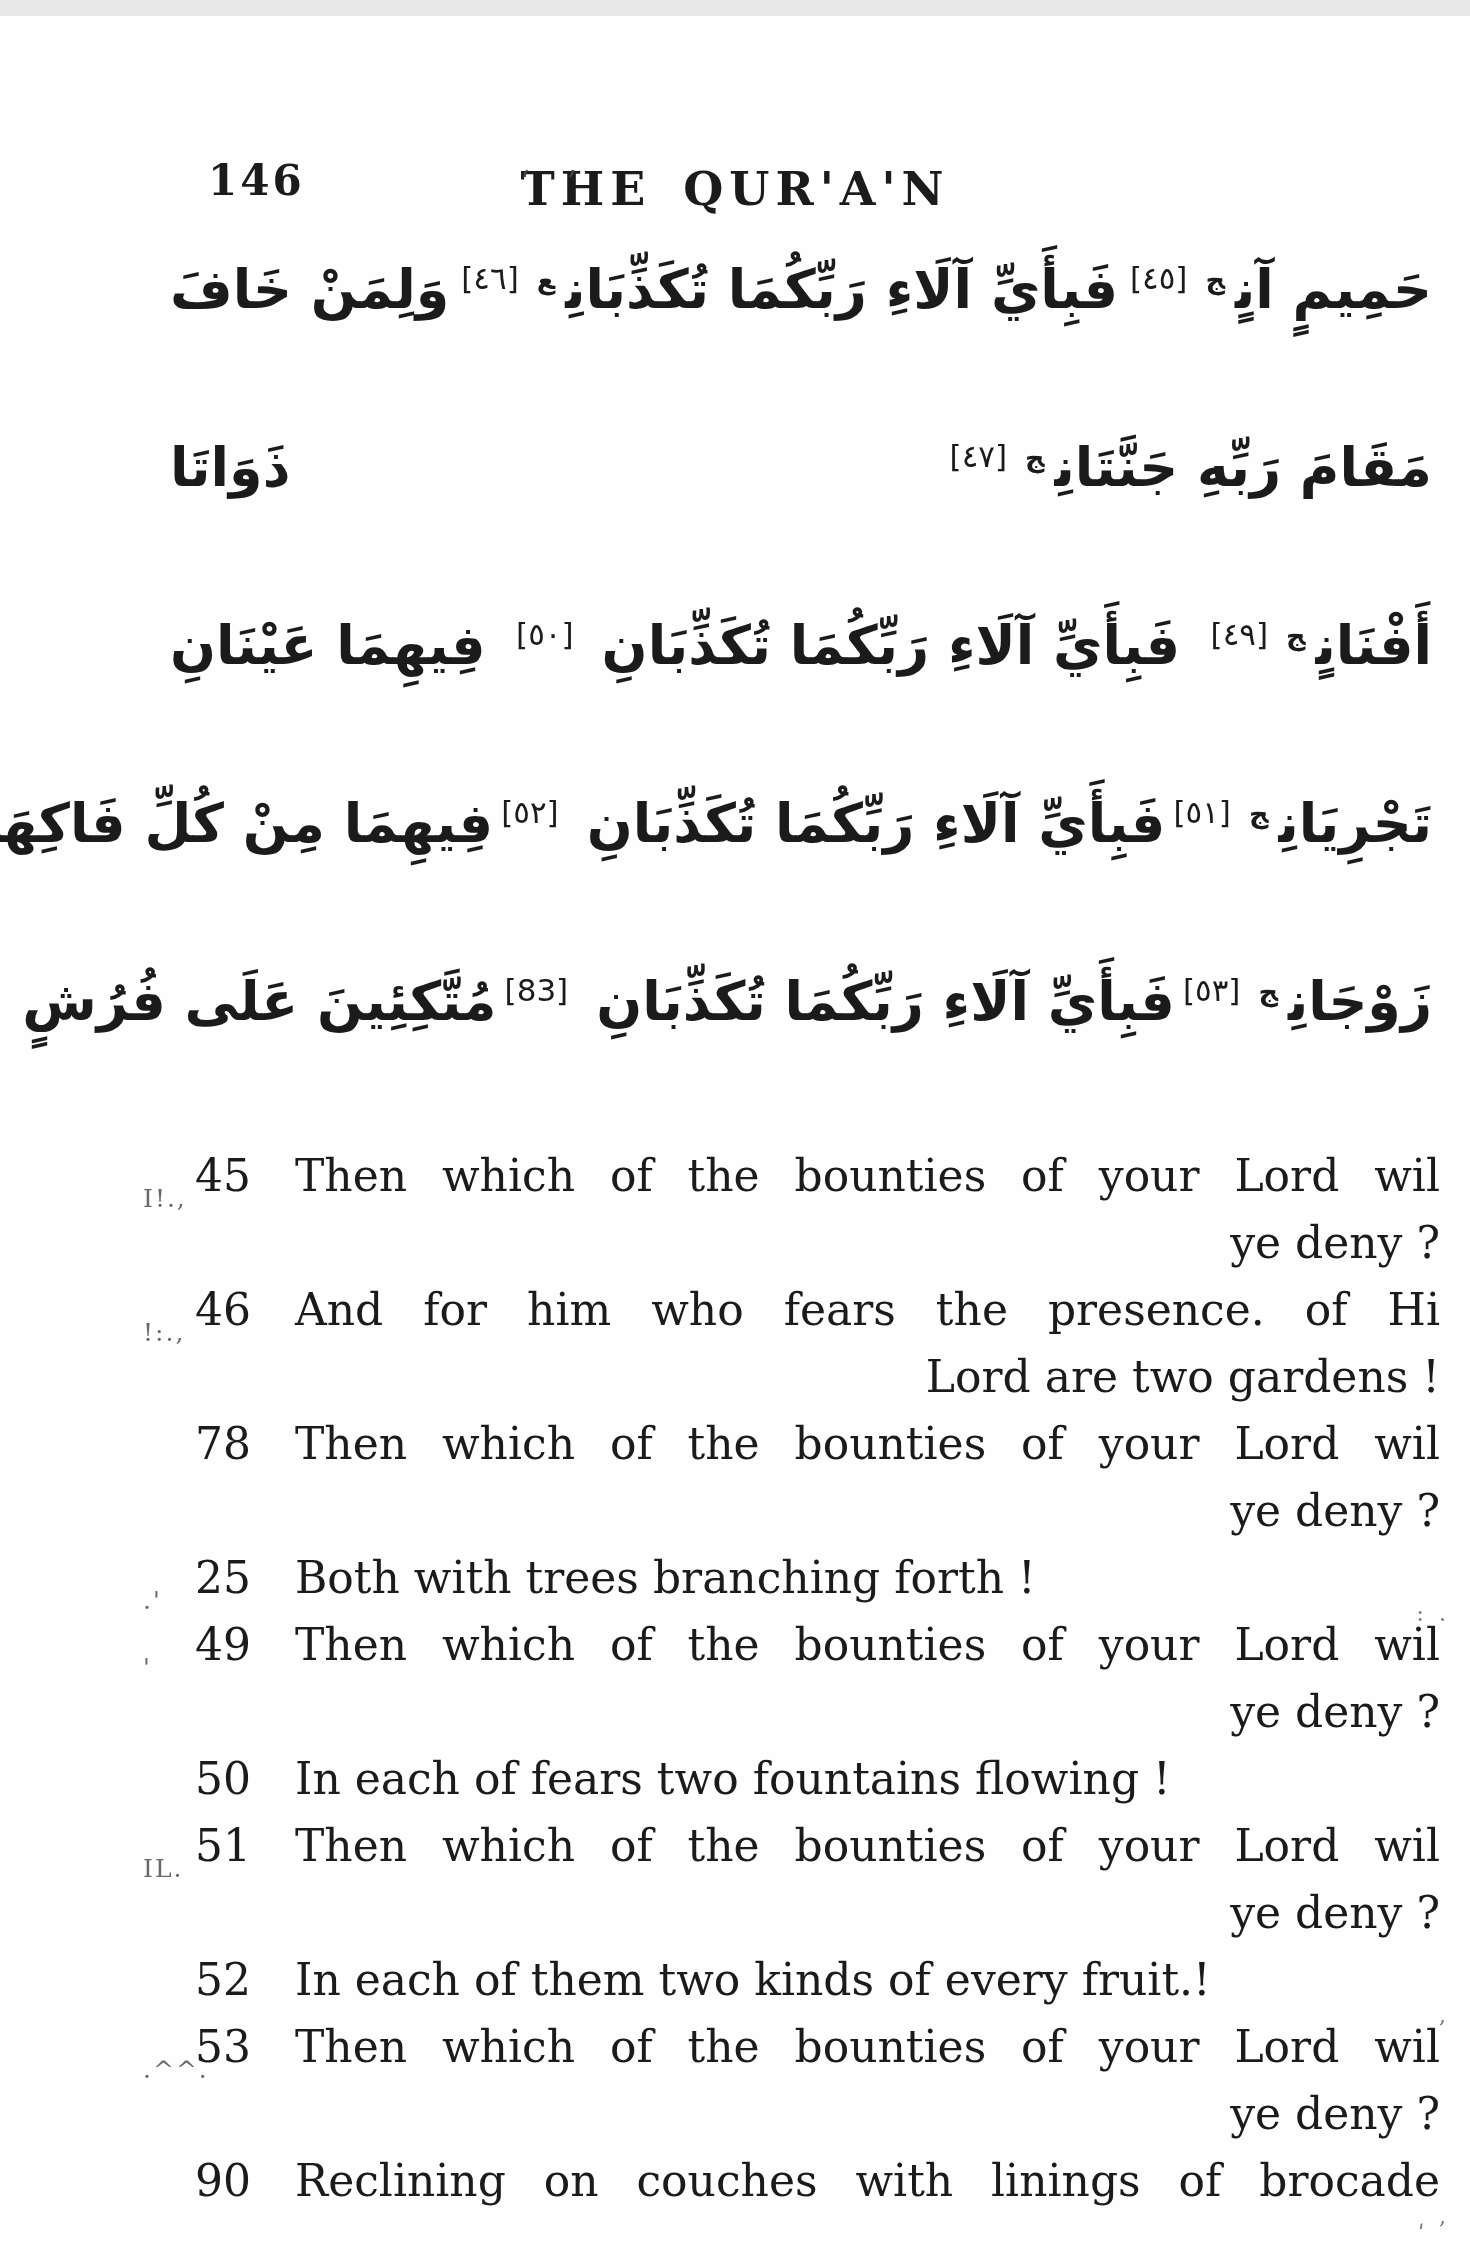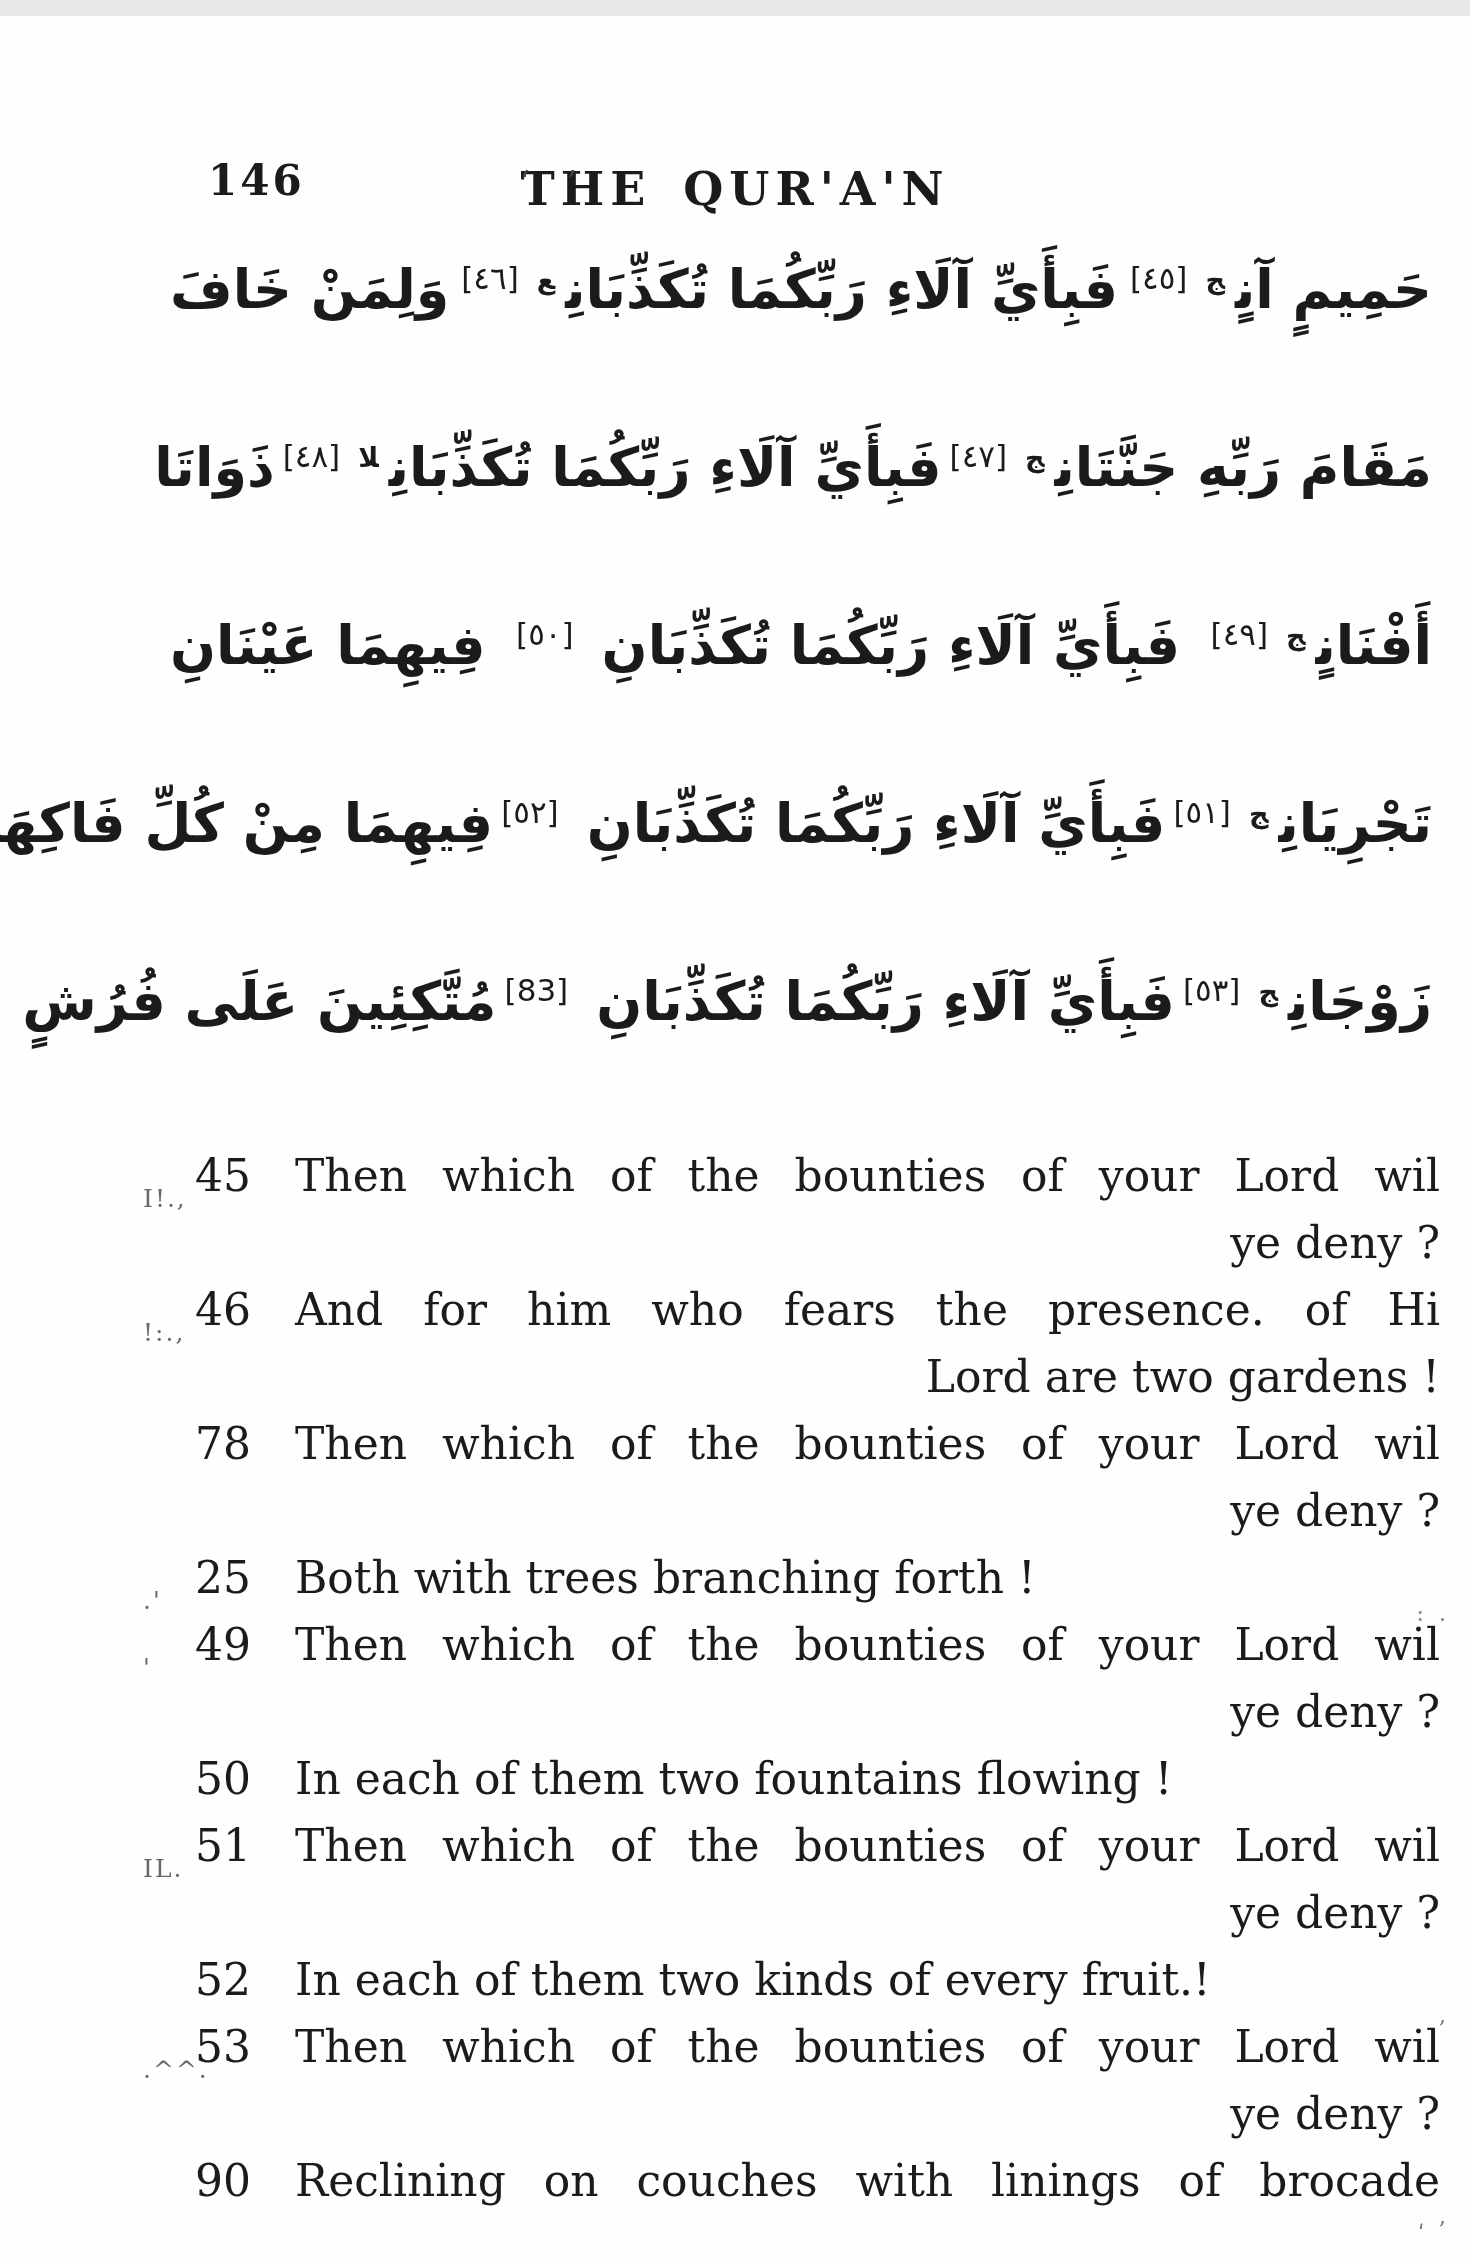--- a/index.html
+++ b/index.html
@@ -71,21 +71,20 @@
   <section class="arabic" dir="rtl">
 
     <div class="aline">
       <span class="aseg"><span>حَمِيمٍ آنٍ</span><span class="waqf">ج</span><span class="anum">[٤٥]</span></span>
       <span class="aseg"><span>فَبِأَيِّ آلَاءِ رَبِّكُمَا تُكَذِّبَانِ</span><span class="waqf">ع</span><span class="anum">[٤٦]</span></span>
       <span class="aseg">وَلِمَنْ خَافَ</span>
     </div>
 
     <div class="aline">
       <span class="aseg"><span>مَقَامَ رَبِّهِ جَنَّتَانِ</span><span class="waqf">ج</span><span class="anum">[٤٧]</span></span>
-      <span class="aseg"><span>فَبِأَيِّ آلَاءِ رَبِّكُمَا تُكَذِّبَانِ</span><span class="waqf">لا</span><span class="anum">[٤٨]</span></span>
       <span class="aseg">ذَوَاتَا</span>
     </div>
 
     <div class="aline">
       <span class="aseg"><span>أَفْنَانٍ</span><span class="waqf">ج</span><span class="anum">[٤٩]</span></span>
       <span class="aseg"><span>فَبِأَيِّ آلَاءِ رَبِّكُمَا تُكَذِّبَانِ</span><span class="waqf"></span><span class="anum">[٥٠]</span></span>
       <span class="aseg">فِيهِمَا عَيْنَانِ</span>
     </div>
 
     <div class="aline">
@@ -144,21 +143,21 @@
       <span class="vnum">49</span>
       <div class="vtext">
         <div class="fill">Then which of the bounties of your Lord wil</div>
         <div class="cont">ye deny ?</div>
       </div>
     </div>
 
     <div class="verse">
       <span class="vnum">50</span>
       <div class="vtext">
-        <div>In each of them two fountains flowing !</div>
+        <div>In each of fears two fountains flowing !</div>
       </div>
     </div>
 
     <div class="verse">
       <span class="margin-mark">IL.</span>
       <span class="vnum">51</span>
       <div class="vtext">
         <div class="fill">Then which of the bounties of your Lord wil</div>
         <div class="cont">ye deny ?</div>
       </div>

